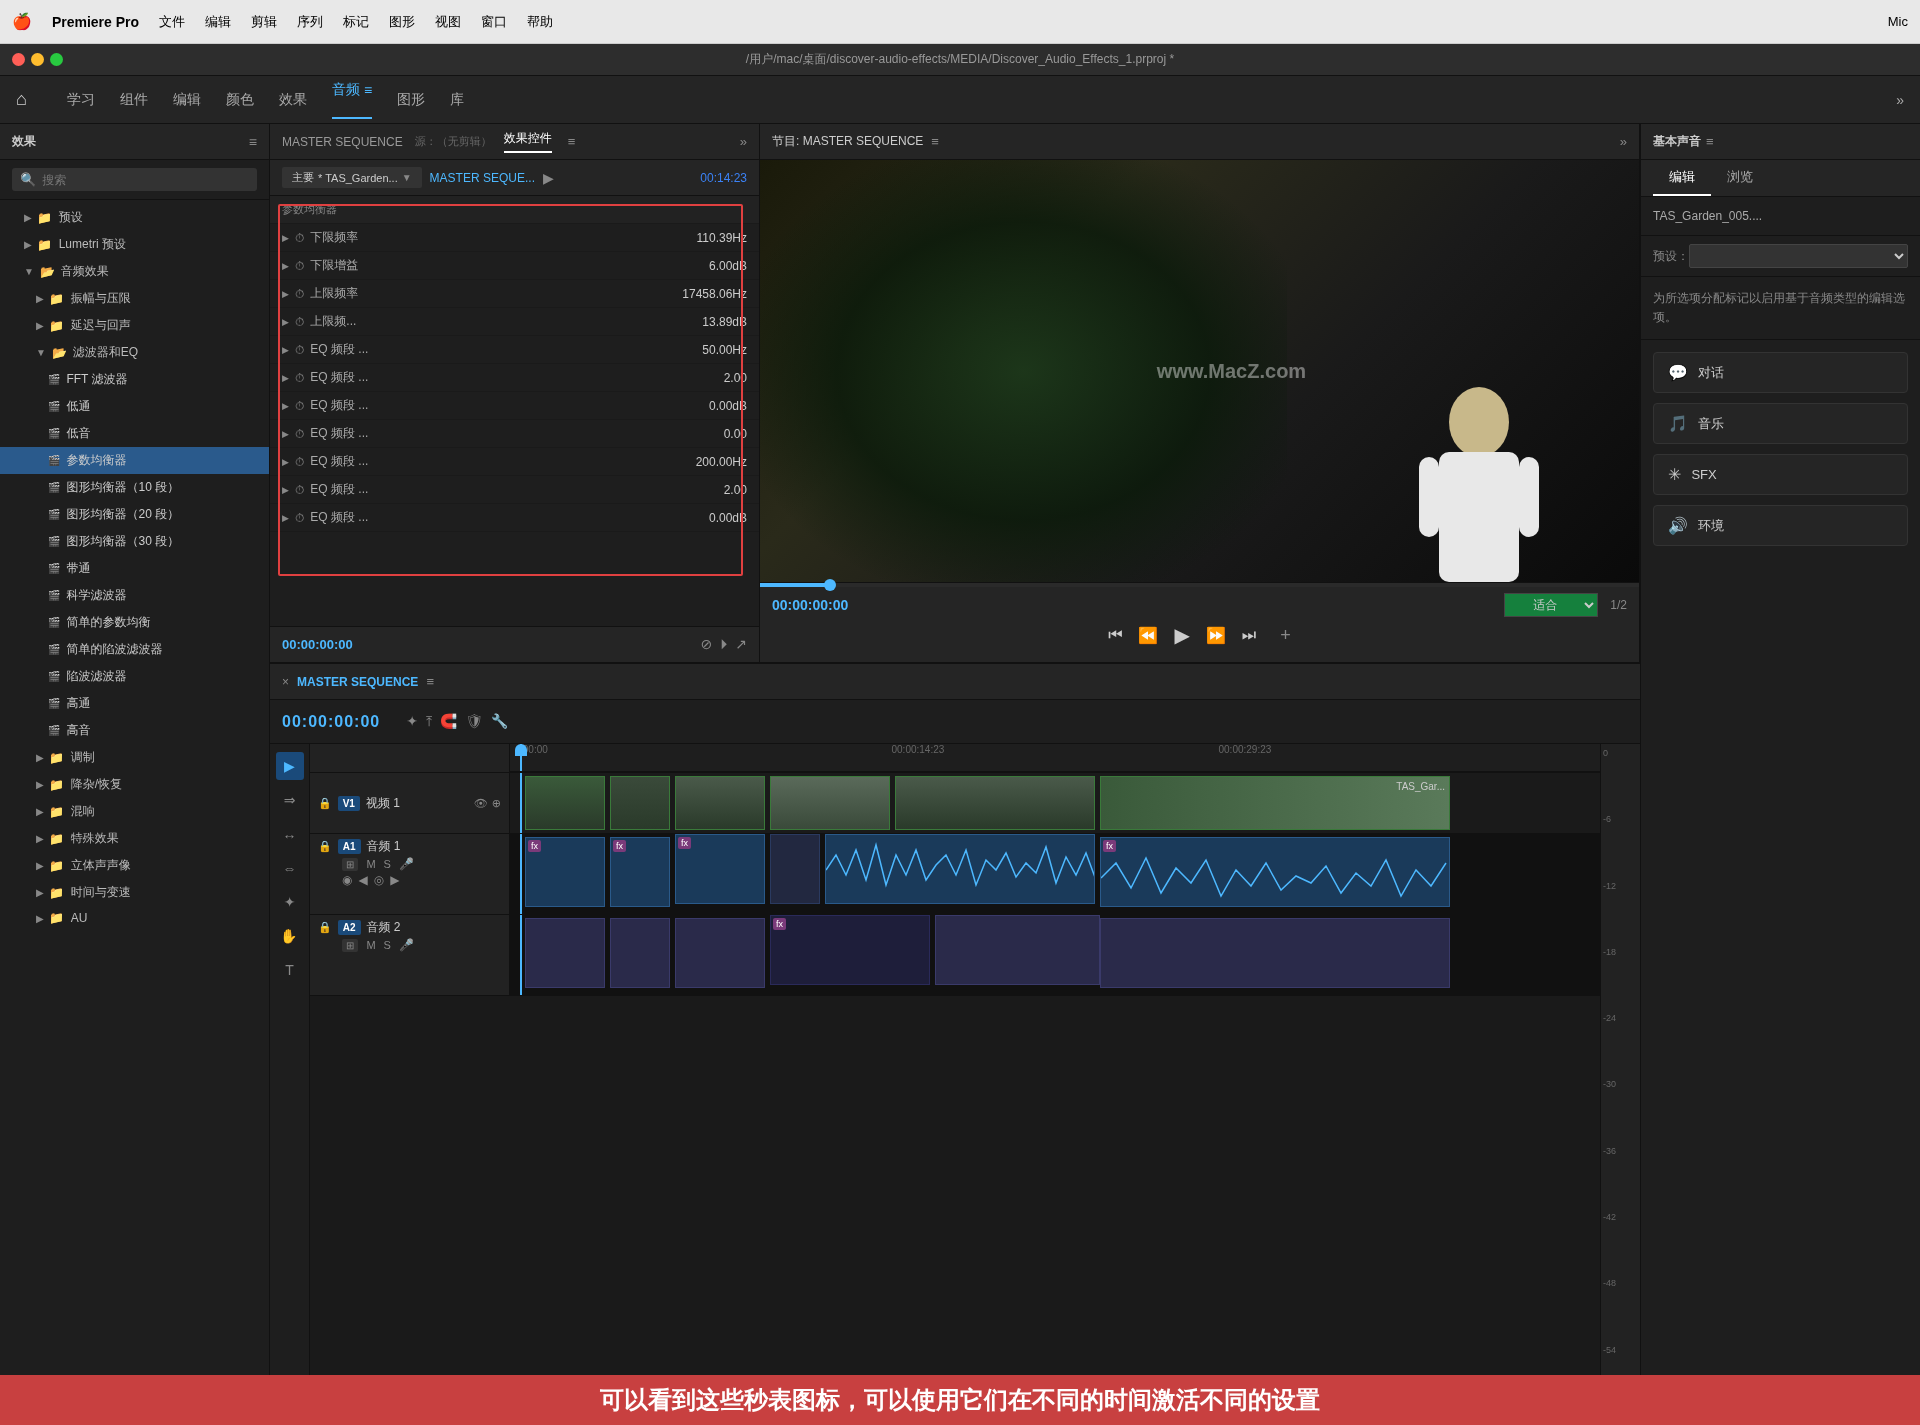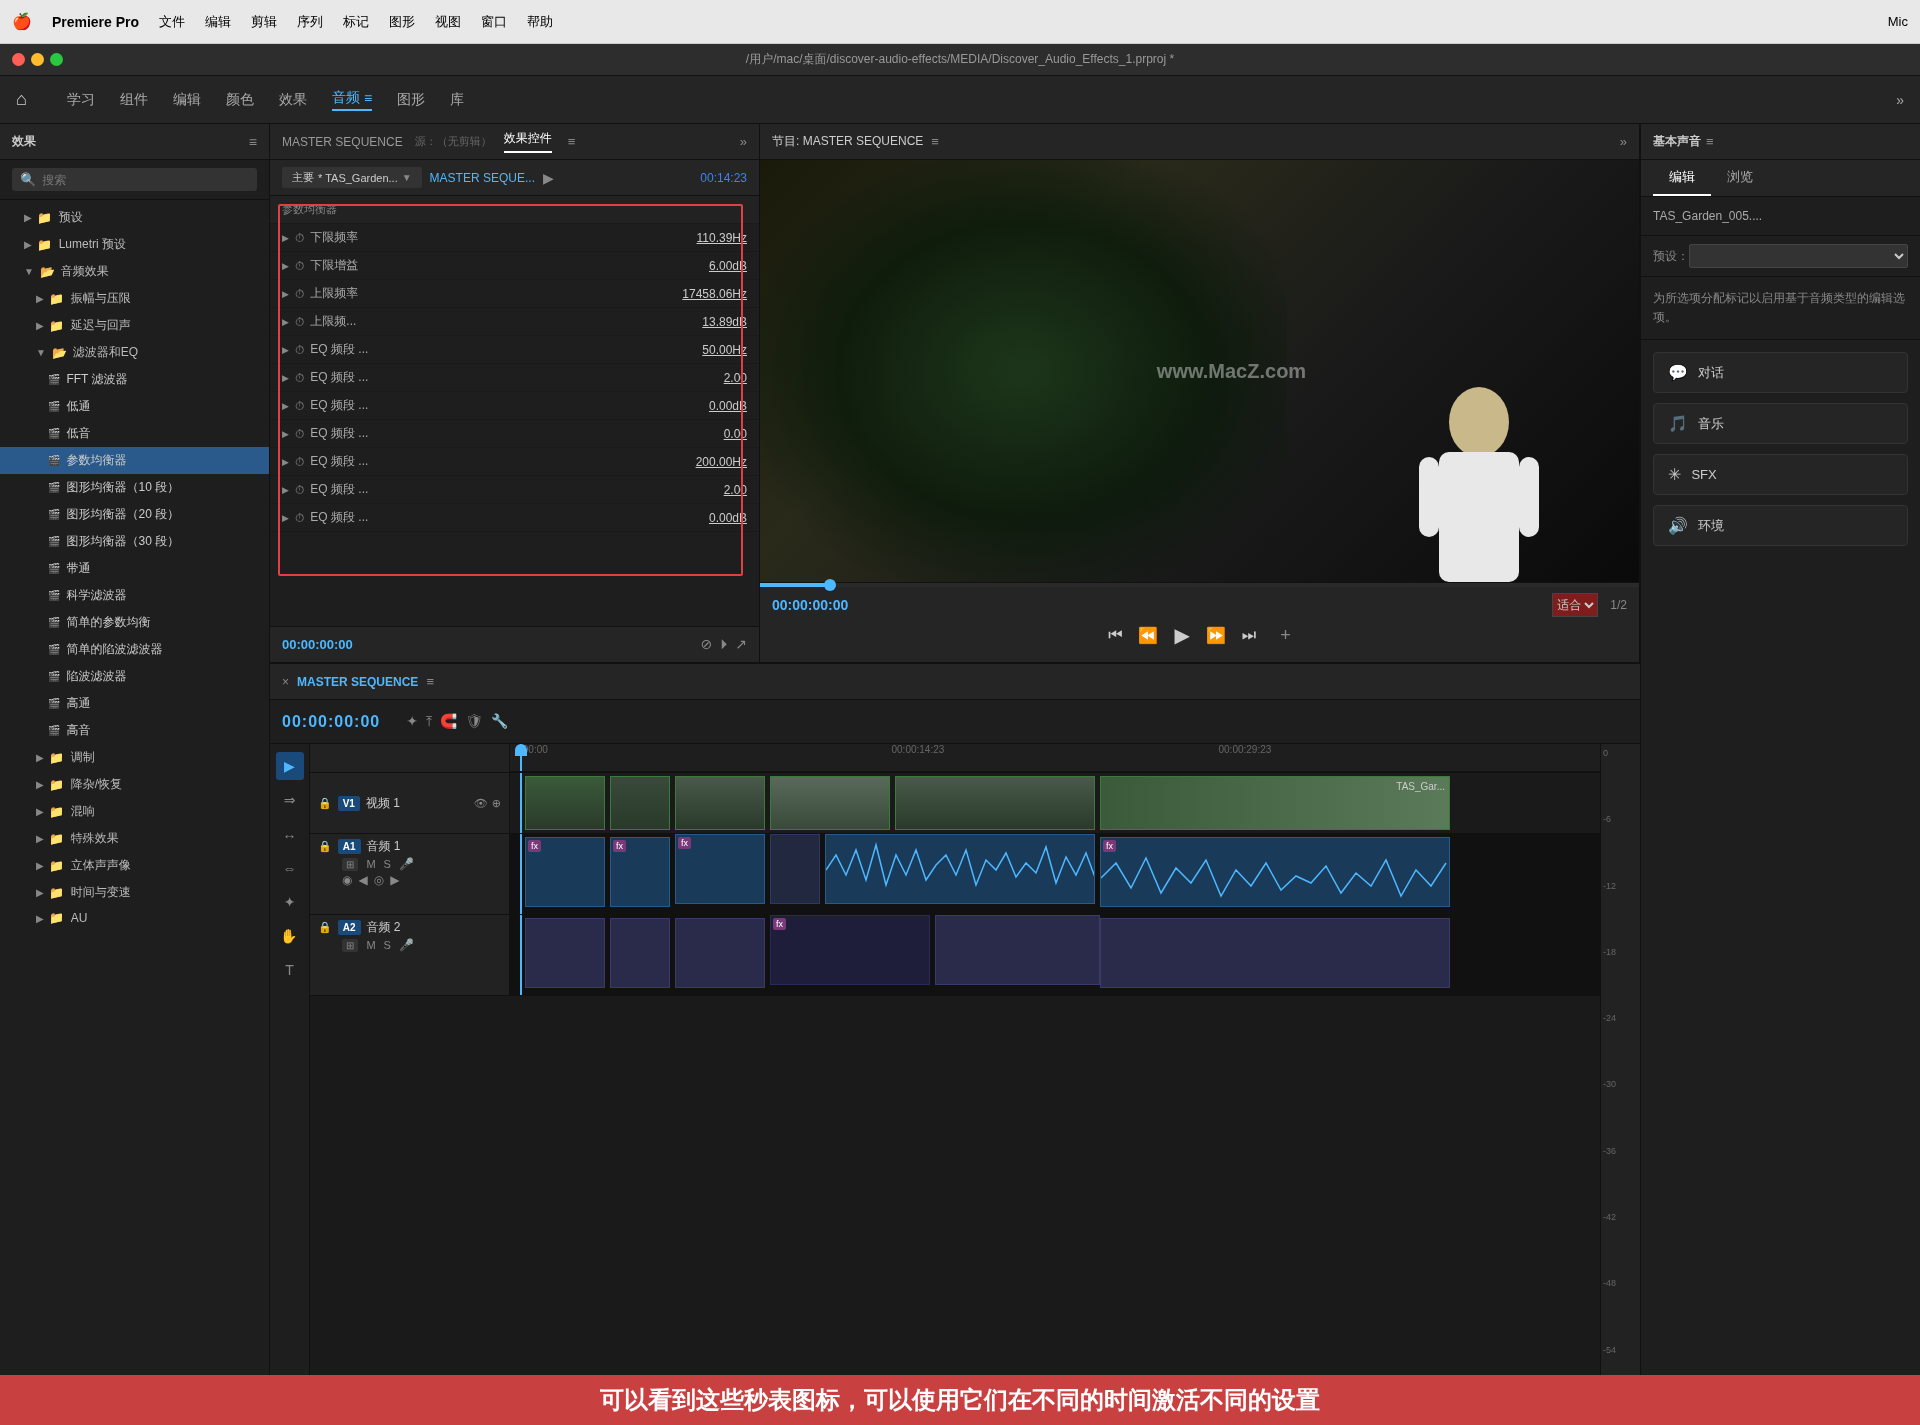--- a/index.html
+++ b/index.html
@@ -93,21 +93,21 @@
       align-items: center;
     }
     .topnav-item {
       font-size: 14px;
       color: #aaa;
       cursor: pointer;
     }
     .topnav-item.active {
       color: #4db8ff;
       border-bottom: 2px solid #4db8ff;
-      padding-bottom: 2px;
+      padding-bottom: 18px;
     }
     .topnav-item.has-icon {
       display: flex;
       align-items: center;
       gap: 4px;
     }
     .topnav-more {
       margin-left: auto;
       color: #aaa;
       font-size: 14px;
@@ -281,21 +281,21 @@
     .param-row {
       display: flex;
       align-items: center;
       padding: 5px 12px;
       border-bottom: 1px solid #1a1a1a;
       min-height: 28px;
     }
     .param-arrow { color: #888; font-size: 9px; margin-right: 6px; }
     .param-stopwatch { color: #888; font-size: 12px; margin-right: 6px; }
     .param-name { font-size: 12px; color: #aaa; flex: 1; }
-    .param-value { font-size: 12px; color: #ccc; text-align: center; text-decoration: underline; }
+    .param-value { font-size: 12px; color: #ccc; text-align: center; }
 
     .ec-bottom {
       height: 36px;
       background: #252525;
       border-top: 1px solid #111;
       display: flex;
       align-items: center;
       justify-content: space-between;
       padding: 0 12px;
     }
@@ -1035,21 +1035,21 @@
           </div>
         </div>
 
         <div class="vp-controls">
           <div style="height:4px;background:#2a2a2a;position:relative;">
             <div style="width:8%;height:100%;background:#4db8ff;"></div>
             <div style="width:12px;height:12px;background:#4db8ff;border-radius:50%;position:absolute;top:-4px;left:8%;transform:translateX(-50%);"></div>
           </div>
           <div class="vp-timecode-row">
             <span class="vp-tc">00:00:00:00</span>
-            <select style="background:#7f1d1d;border:1px solid #444;color:#ccc;padding:3px 0;font-size:12px;margin-left:auto;">
+            <select style="background:#15803d;border:1px solid #444;color:#ccc;padding:3px 24px;font-size:12px;margin-left:auto;">
               <option>适合</option>
             </select>
             <span class="vp-page">1/2</span>
           </div>
           <div class="vp-playback-row">
             <span class="vp-btn">⏮</span>
             <span class="vp-btn">⏪</span>
             <span class="vp-btn vp-play">▶</span>
             <span class="vp-btn">⏩</span>
             <span class="vp-btn">⏭</span>

